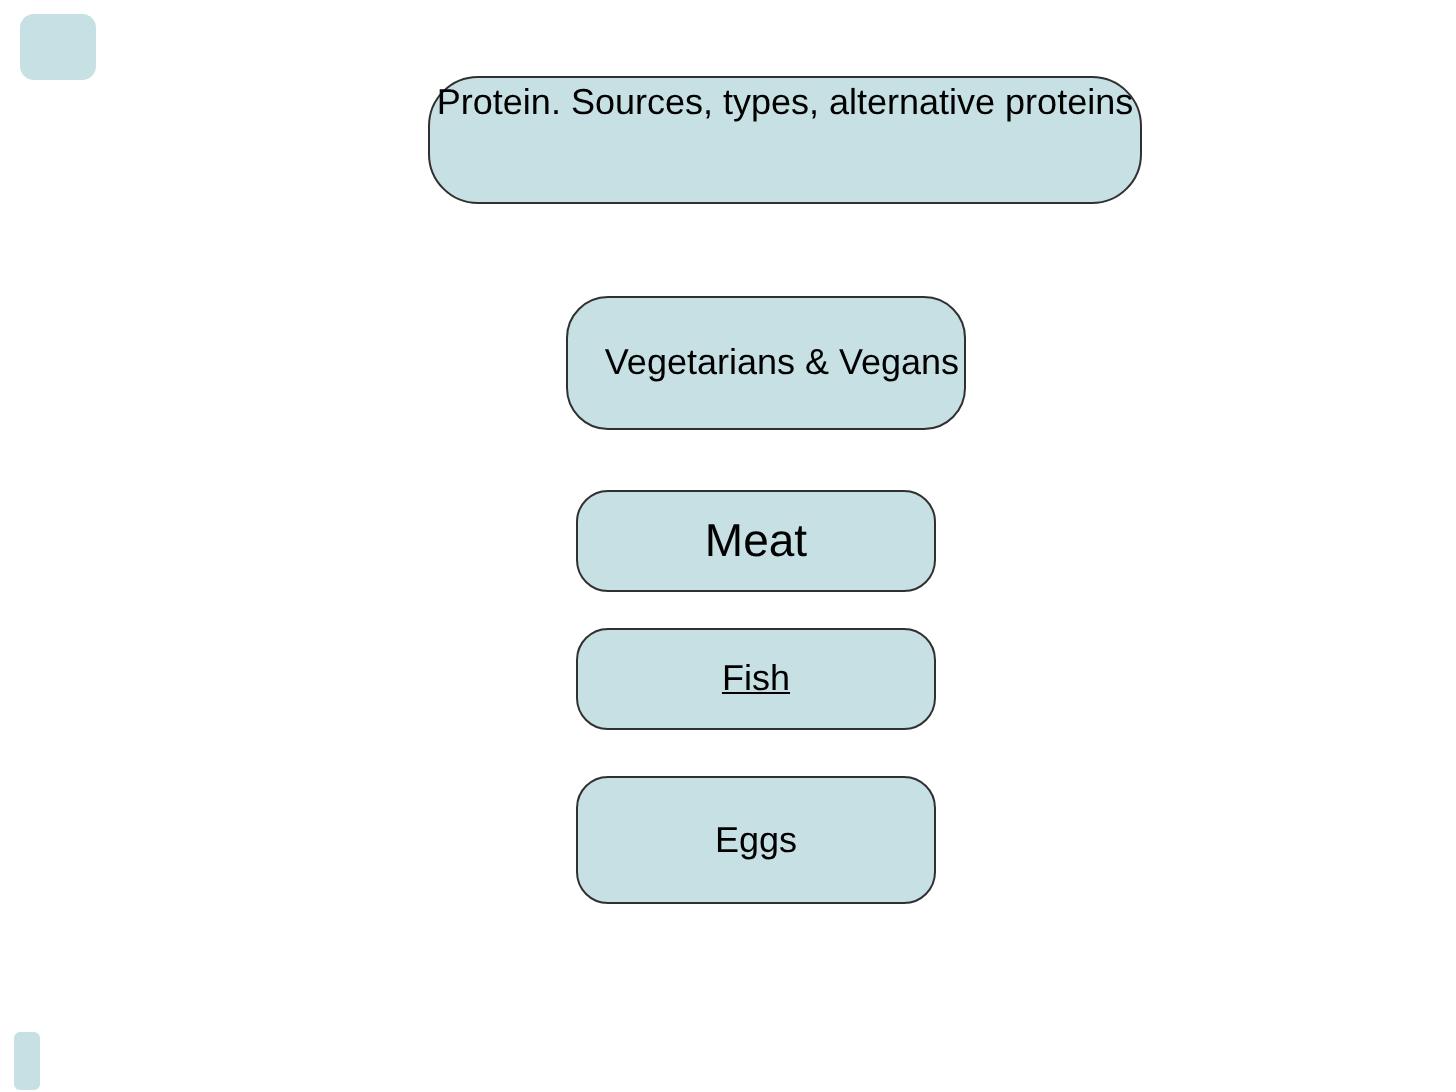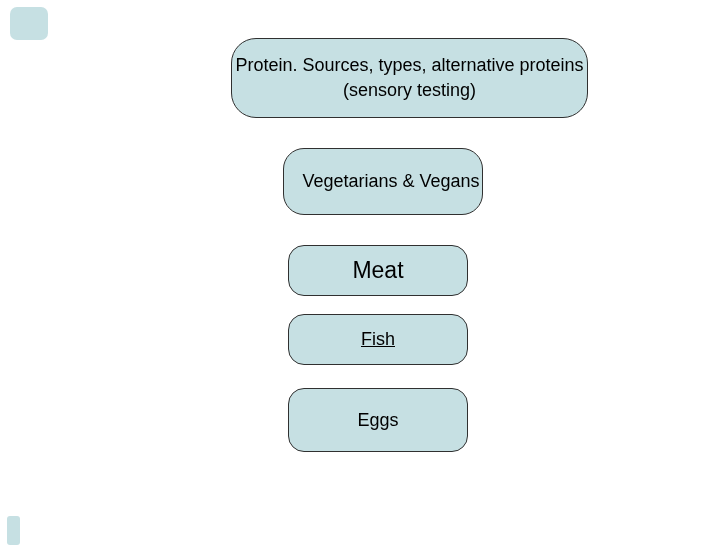--- a/index.html
+++ b/index.html
@@ -21,27 +21,28 @@
     background: var(--box-fill, #c6e0e3);
     border: 1px solid var(--box-border, #303030);
     box-sizing: border-box;
     display: flex;
     flex-direction: column;
     align-items: center;
     justify-content: center;
     text-align: center;
   }
   .title-box {
-    left: 231px;
+    left: 214px;
     top: 38px;
     width: 357px;
-    height: 80px;
+    height: 64px;
     border-radius: 25px;
     font-size: 18px;
     line-height: 25px;
+    justify-content: space-between;
   }
   .box-veg {
     left: 283px;
     top: 148px;
     width: 200px;
     height: 67px;
     border-radius: 21px;
     font-size: 18px;
     padding-left: 16px;
   }
@@ -91,21 +92,20 @@
 </style>
 </head>
 <body>
 
 <div class="slide">
 
   <div class="accent accent-top-left"></div>
 
   <div class="shape title-box">
     <span>Protein. Sources, types, alternative proteins</span>
-    <span>(sensory testing)</span>
   </div>
 
   <div class="shape box-veg">
     <span>Vegetarians &amp; Vegans</span>
   </div>
 
   <div class="shape box-meat">
     <span>Meat</span>
   </div>
 

